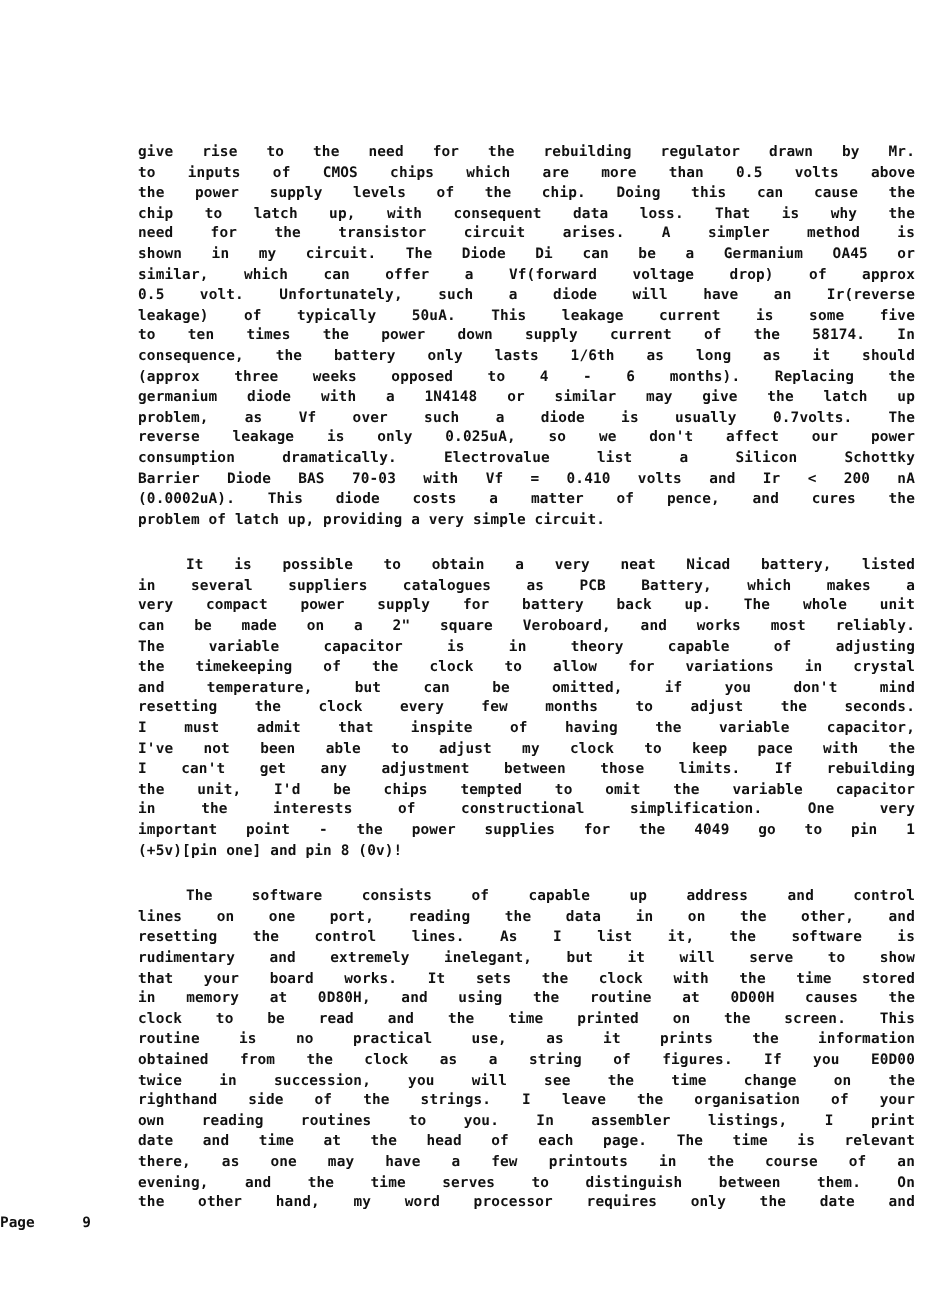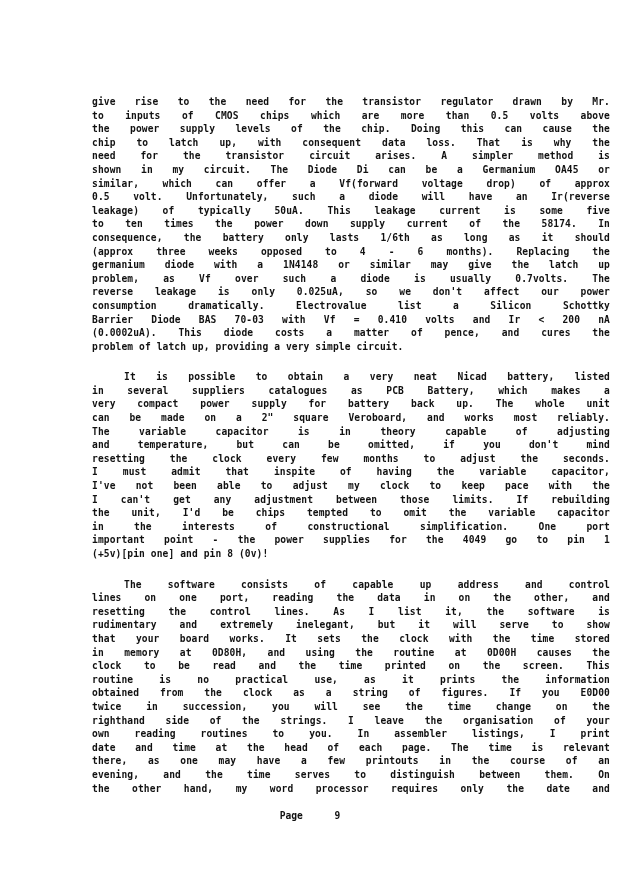--- a/index.html
+++ b/index.html
@@ -27,34 +27,34 @@
       text-align: justify;
       text-align-last: justify;
       width: 518px;
       letter-spacing: 0.1px;
     }
     .line.last { text-align-last: left; }
     .line.indent { text-indent: 32px; }
     .footer {
       position: absolute;
       left: 0; right: 0; top: 810px;
-      text-align: center;
+      text-align: left;
       font-size: 9.6px;
       font-weight: bold;
     }
     .footer span { display: inline-block; }
     .footer .page-num { margin-left: 26px; }
   </style>
 </head>
 <body>
 
 <div class="page">
 
   <div class="para">
-    <span class="line">give rise to the need for the transistor regulator drawn by  Mr.</span>
+    <span class="line">give rise to the need for the rebuilding regulator drawn by  Mr.</span>
     <span class="line">to  inputs  of CMOS chips which are more than  0.5  volts  above</span>
     <span class="line">the power supply levels of the chip. Doing this  can  cause  the</span>
     <span class="line">chip  to  latch up, with consequent data loss. That is  why  the</span>
     <span class="line">need for the transistor circuit  arises.  A  simpler  method  is</span>
     <span class="line">shown  in  my  circuit. The Diode Di can be a Germanium OA45  or</span>
     <span class="line">similar, which can offer a Vf(forward voltage drop)  of   approx</span>
     <span class="line">0.5 volt. Unfortunately, such a diode will  have  an  Ir(reverse</span>
     <span class="line">leakage) of typically 50uA. This leakage current is  some   five</span>
     <span class="line">to  ten  times the  power down supply current of the  58174.  In</span>
     <span class="line">consequence, the battery only lasts 1/6th as long as it   should</span>
@@ -67,27 +67,28 @@
     <span class="line">(0.0002uA).  This  diode costs a matter of pence, and cures  the</span>
     <span class="line last">problem of latch up, providing a very simple circuit.</span>
   </div>
 
   <div class="para">
     <span class="line indent">It is possible to obtain a  very neat Nicad  battery, listed</span>
     <span class="line">in  several suppliers catalogues as PCB Battery, which  makes  a</span>
     <span class="line">very compact power supply  for battery  back  up. The whole unit</span>
     <span class="line">can be made on a 2" square Veroboard, and works  most  reliably.</span>
     <span class="line">The variable  capacitor  is  in  theory  capable  of  adjusting</span>
+    <span class="line">the timekeeping of the clock to allow for variations in  crystal</span>
     <span class="line">and  temperature,  but  can  be  omitted,  if   you  don't  mind</span>
     <span class="line">resetting  the  clock every  few months to  adjust the  seconds.</span>
     <span class="line">I must admit that inspite  of  having  the  variable  capacitor,</span>
     <span class="line">I've  not been able to adjust my clock to  keep  pace  with  the</span>
     <span class="line">I can't get any adjustment between those limits.  If  rebuilding</span>
     <span class="line">the unit, I'd be chips tempted to omit  the   variable  capacitor</span>
-    <span class="line">in the interests  of  constructional  simplification.  One  port</span>
+    <span class="line">in the interests  of  constructional  simplification.  One  very</span>
     <span class="line">important point - the power supplies for the 4049  go to  pin  1</span>
     <span class="line last">(+5v)[pin one] and pin 8 (0v)!</span>
   </div>
 
   <div class="para">
     <span class="line indent">The software consists of  capable  up  address  and  control</span>
     <span class="line">lines  on  one  port, reading  the  data  in on the  other,  and</span>
     <span class="line">resetting the control lines. As I  list  it, the   software   is</span>
     <span class="line">rudimentary  and extremely inelegant, but it will serve to  show</span>
     <span class="line">that your board works. It sets the clock with the   time  stored</span>

